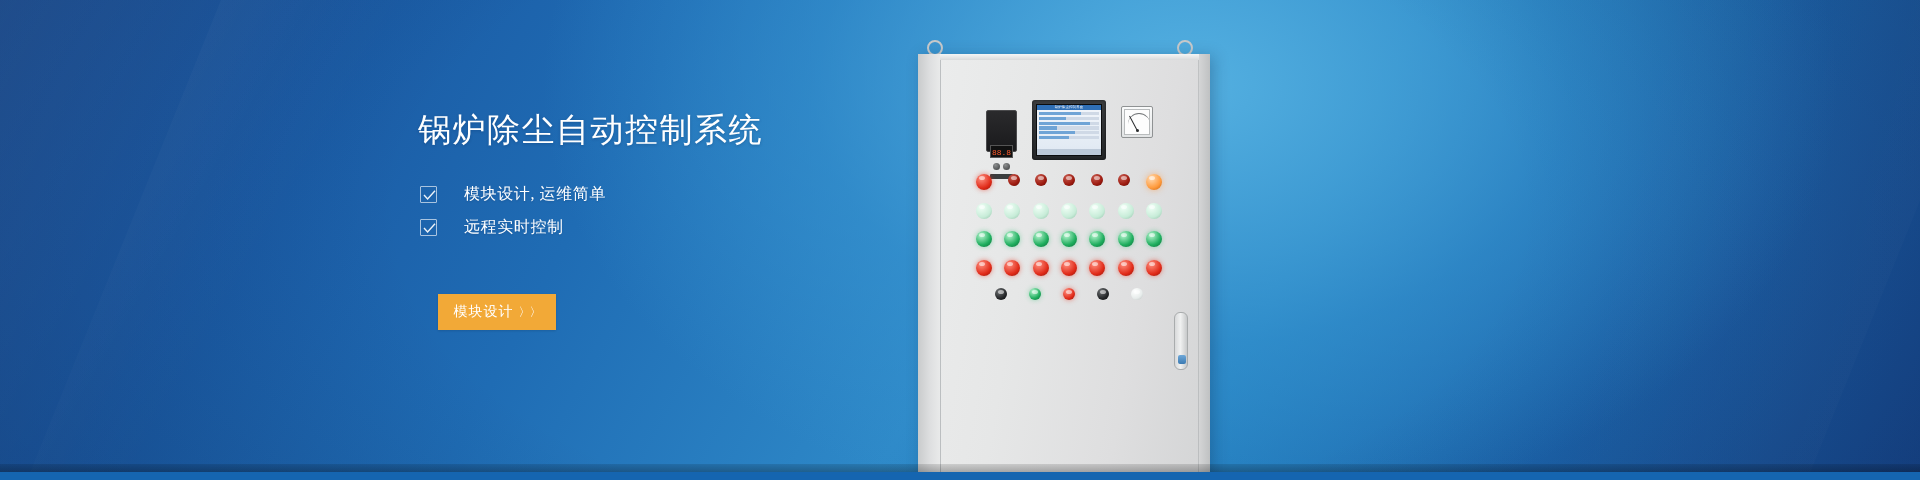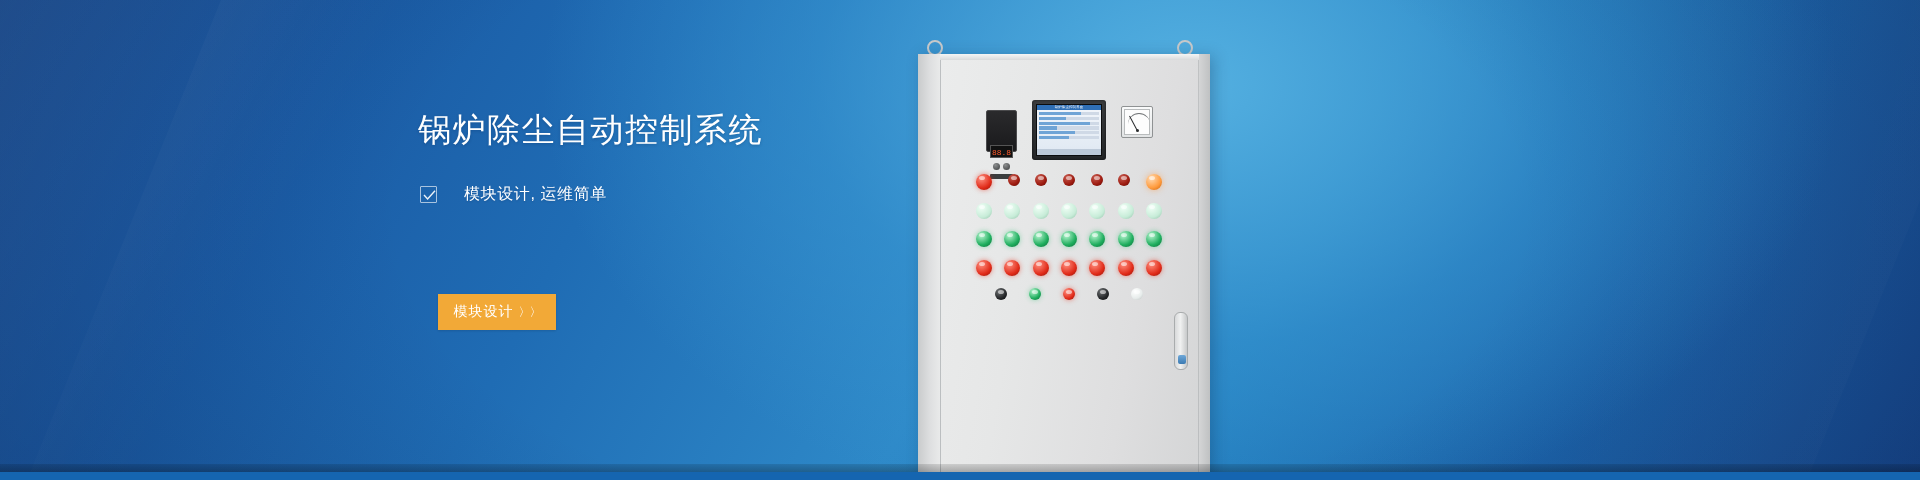--- a/index.html
+++ b/index.html
@@ -42,21 +42,21 @@
     text-shadow:0 1px 3px rgba(0,30,70,.25);
   }
 
   .bullets { position:absolute; left:2px; top:178px; }
   .bullet { display:flex; align-items:center; height:33px; margin-bottom:0; }
   .bullet + .bullet { margin-top:0; }
   .bullet { margin-bottom:0; }
   .bullets .bullet:nth-child(1){ margin-bottom:0; }
   .bullet { padding:0 0 0 0; }
   .bullets .bullet { margin-bottom:0; }
-  .bullets .bullet { margin-bottom:0px; }
+  .bullets .bullet { margin-bottom:0px;font-family:Liberation Serif, serif; }
   .bullet { margin-bottom:0; }
   .bullets { display:flex; flex-direction:column; gap:0px; }
   .bullets .bullet { height:33px; }
   .bullets .bullet { margin-bottom:0; }
 
   .chk {
     width:17px; height:17px; flex:0 0 17px;
     border:1px solid rgba(255,255,255,0.62);
     position:relative; border-radius:1px;
     margin-right:27px;
@@ -225,20 +225,28 @@
       <div class="bullet" style="margin-bottom:0;">
         <span class="chk">
           <svg width="13" height="11" viewBox="0 0 13 11">
               <polyline points="1,5 4.6,9 12,0.8" fill="none" stroke="#ffffff" stroke-width="1.4" stroke-opacity=".92"></polyline>
             </svg>
         </span>
         <span class="bullet-label">模块设计, 运维简单</span>
       </div>
 
 
+      <div class="bullet">
+        <span class="chk">
+          <svg width="13" height="11" viewBox="0 0 13 11">
+              <polyline points="1,5 4.6,9 12,0.8" fill="none" stroke="#ffffff" stroke-width="1.4" stroke-opacity=".92"></polyline>
+            </svg>
+        </span>
+        <span class="bullet-label">远程实时控制</span>
+      </div>
 
     </div>
 
     <button class="cta">
       <span>模块设计</span>
       <span class="arrow">〉〉</span>
     </button>
 
   </div>
 

